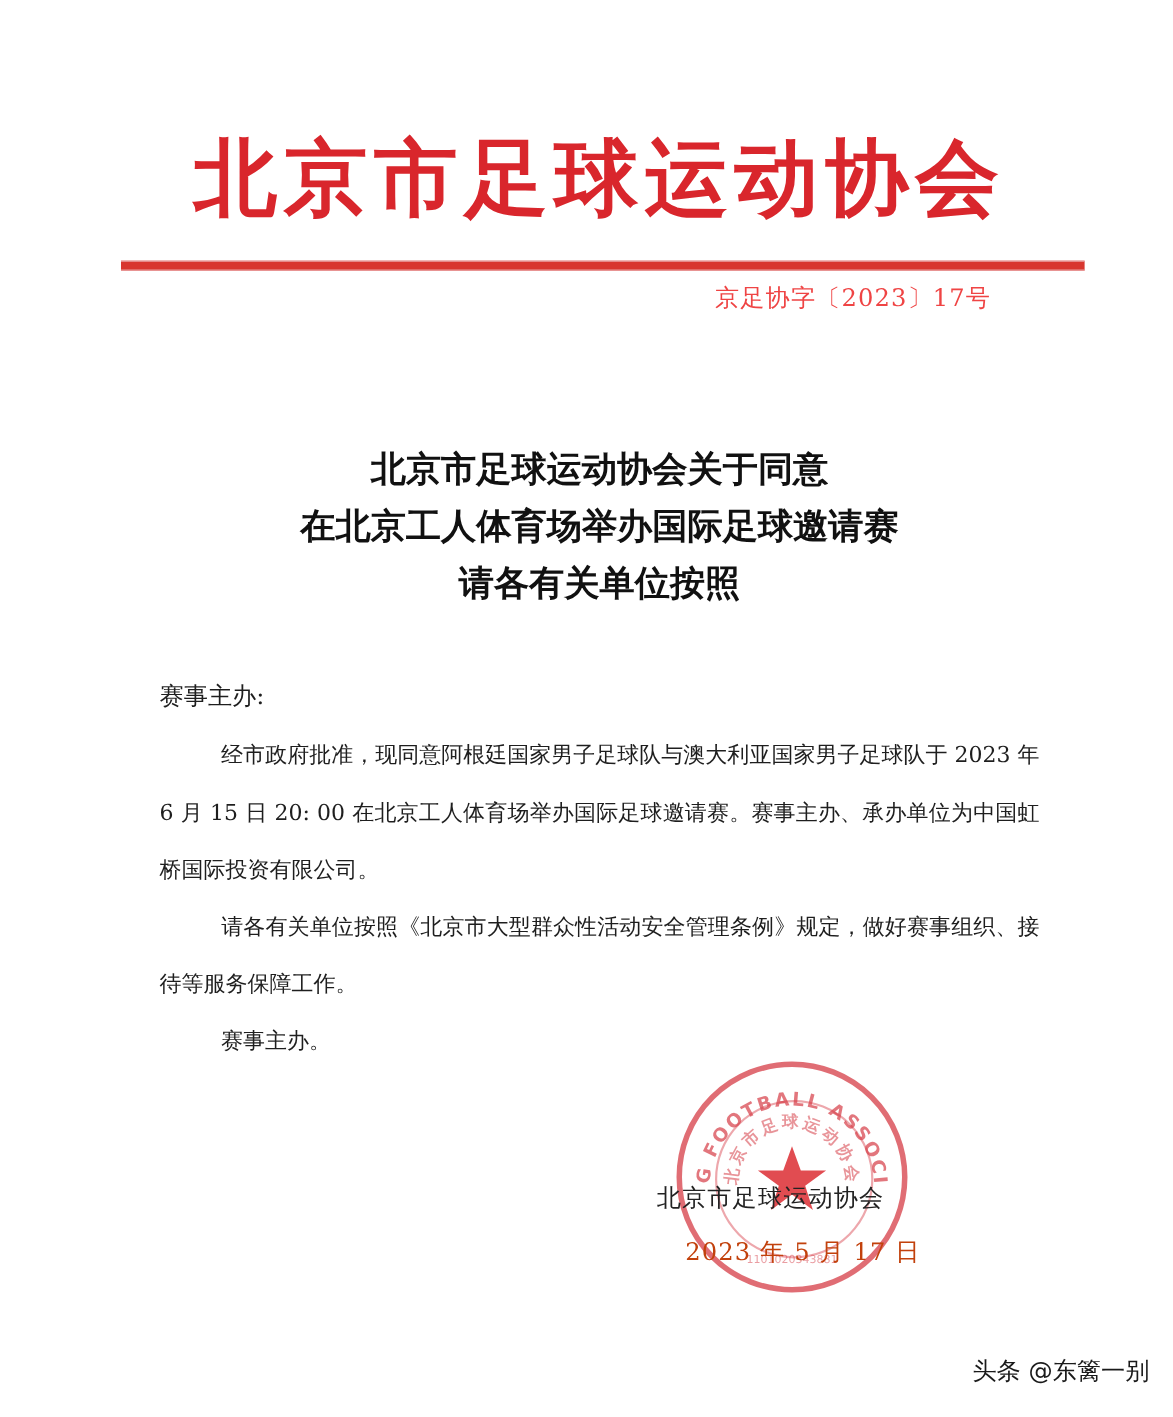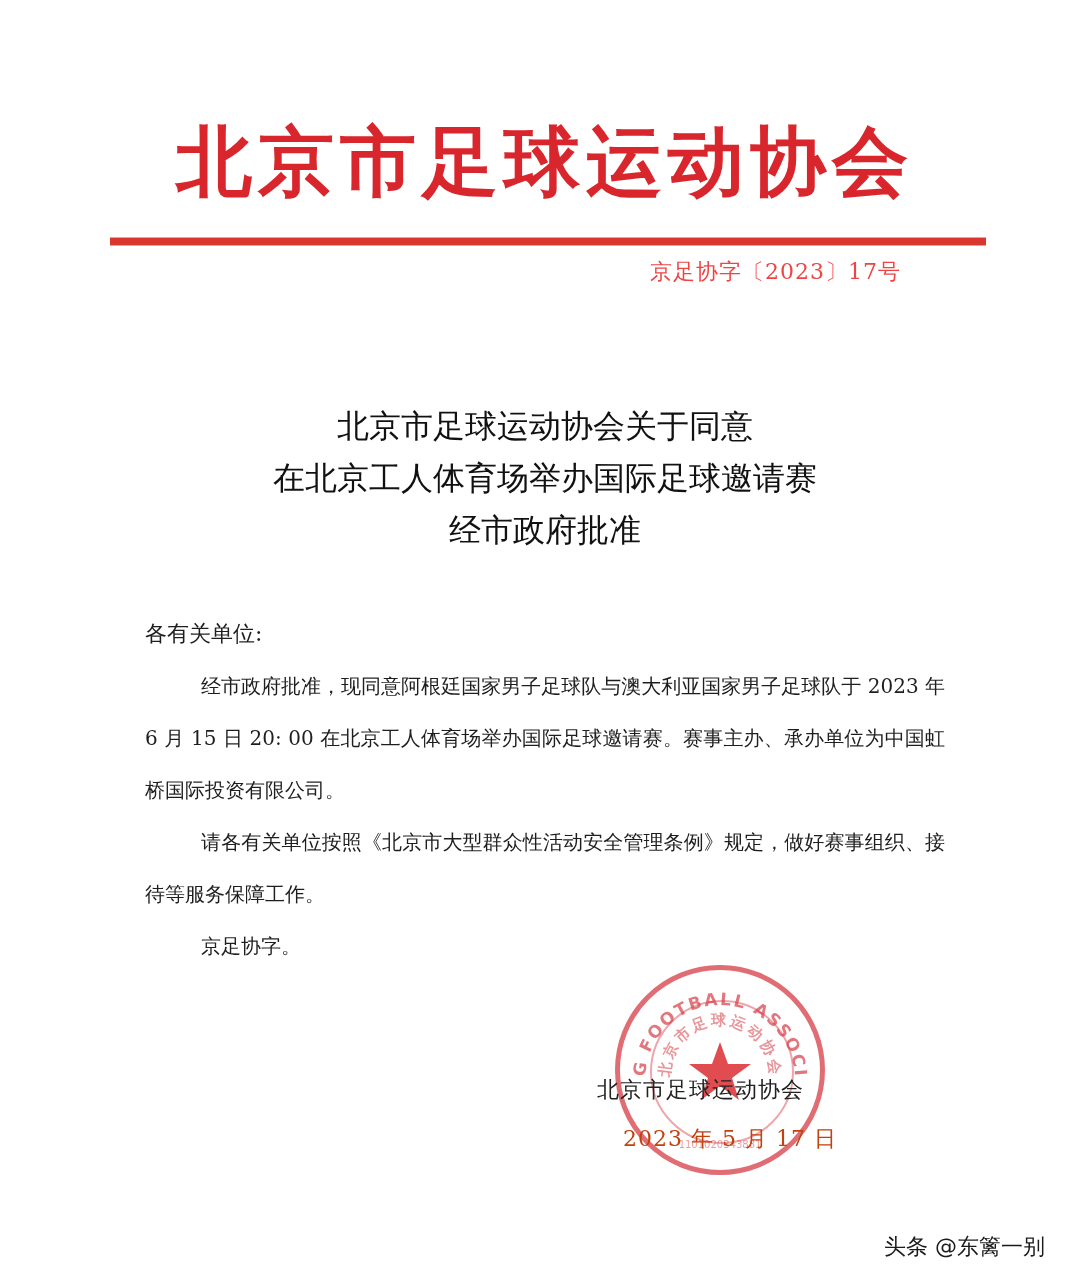--- a/index.html
+++ b/index.html
@@ -15,21 +15,21 @@
   .red-rule {
     position: absolute; left: 110px; top: 237px; width: 876px; height: 7px;
     background: #d8362f; border-top: 1px solid #e8a0a0; border-bottom: 1px solid #e8a0a0;
   }
   .doc-number {
     position: absolute; left: 650px; top: 255px; width: 300px;
     font-size: 22px; color: #ef4444; letter-spacing: 1px; line-height: 34px;
   }
   .doc-title {
     position: absolute; left: 150px; top: 400px; width: 790px; text-align: center;
-    font-family: "DejaVu Sans", sans-serif; font-weight: normal; font-size: 32px;
+    font-family: "DejaVu Sans", sans-serif; font-weight: bold; font-size: 32px;
     line-height: 52px; color: #111;
   }
   .doc-title div { white-space: nowrap; }
   .salutation {
     position: absolute; left: 145px; top: 614px; font-size: 22px; line-height: 40px; color: #1e1e1e;
   }
   .body-text { position: absolute; left: 145px; top: 660px; width: 800px; font-size: 20px; color: #1e1e1e; }
   .para { line-height: 52px; text-align: justify; }
   .para .indent { display: inline-block; width: 56px; }
   .seal {
@@ -55,29 +55,29 @@
 </head>
 <body>
 
 <div class="letterhead">北京市足球运动协会</div>
 <div class="red-rule"></div>
 <div class="doc-number">京足协字〔2023〕17号</div>
 
 <div class="doc-title">
   <div>北京市足球运动协会关于同意</div>
   <div>在北京工人体育场举办国际足球邀请赛</div>
-  <div>经市政府批准</div>
+  <div>请各有关单位按照</div>
 </div>
 
-<div class="salutation">各有关单位:</div>
+<div class="salutation">赛事主办:</div>
 
 <div class="body-text">
   <div class="para"><span class="indent"></span><span>经市政府批准，现同意阿根廷国家男子足球队与澳大利亚国家男子足球队于 2023 年 6 月 15 日 20: 00 在北京工人体育场举办国际足球邀请赛。赛事主办、承办单位为中国虹桥国际投资有限公司。</span></div>
   <div class="para"><span class="indent"></span><span>请各有关单位按照《北京市大型群众性活动安全管理条例》规定，做好赛事组织、接待等服务保障工作。</span></div>
-  <div class="para"><span class="indent"></span><span>京足协字。</span></div>
+  <div class="para"><span class="indent"></span><span>赛事主办。</span></div>
 </div>
 
 <div class="seal">
   <div class="seal-inner"></div>
   <svg width="200" height="200" viewBox="0 0 200 200">
     <defs>
       <path id="outerArc" d="M 25,110 A 75,75 0 1,1 175,110" fill="none"></path>
       <path id="innerArc" d="M 50,105 A 50,50 0 1,1 150,105" fill="none"></path>
     </defs>
     <text font-family="DejaVu Sans, sans-serif" font-size="17" font-weight="bold" fill="rgba(214,60,70,0.7)" letter-spacing="2">

